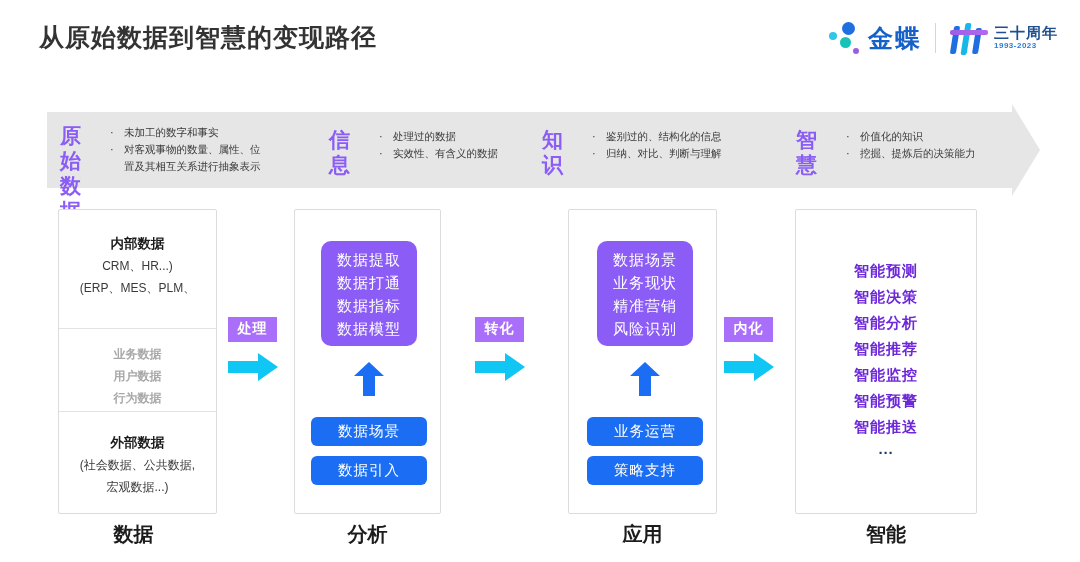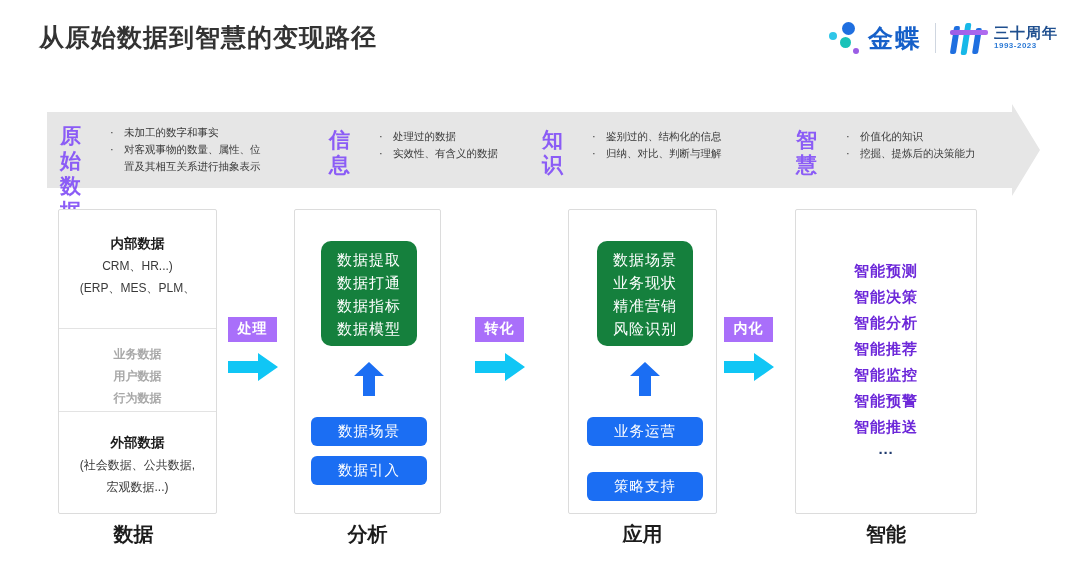--- a/index.html
+++ b/index.html
@@ -98,36 +98,36 @@
   }
   .c1-top{top:0;height:119px;border-bottom:1px solid #e3e3e3;padding-top:22px;}
   .c1-mid{top:119px;height:83px;border-bottom:1px solid #e3e3e3;padding-top:14px;}
   .c1-bot{top:202px;height:103px;padding-top:19px;}
   .c1-head{font-size:13.5px;font-weight:bold;color:#1c1c1c;line-height:23px;}
   .c1-sub{font-size:12px;color:#3a3a3a;line-height:22px;}
   .c1-gray{font-size:12px;font-weight:bold;color:#a8a8a8;line-height:22px;}
 
   
   .bluebox{
-    position:absolute;background:#15803d;border-radius:10px;
+    position:absolute;background:#8b5cf6;border-radius:10px;
     color:#ffffff;text-align:center;display:flex;flex-direction:column;
     justify-content:center;align-items:center;
   }
   .bluebox div{font-size:15px;line-height:23px;font-weight:500;letter-spacing:1px;}
   .bigbox2{left:26px;top:31px;width:96px;height:105px;}
   .bigbox3{left:28px;top:31px;width:96px;height:105px;}
   .pill{
     position:absolute;background:#1b6ef3;border-radius:6px;color:#fff;
     display:flex;align-items:center;justify-content:center;
     font-size:14.5px;letter-spacing:1px;
   }
   .pill2a{left:16px;top:207px;width:116px;height:29px;}
   .pill2b{left:16px;top:246px;width:116px;height:29px;}
   .pill3a{left:18px;top:207px;width:116px;height:29px;}
-  .pill3b{left:18px;top:246px;width:116px;height:29px;margin-top:16px;}
+  .pill3b{left:18px;top:246px;width:116px;height:29px;}
 
   
   .uparrow{
     position:absolute;width:30px;height:34px;
   }
   .uparrow svg{display:block;}
   .up2{left:59px;top:152px;}
   .up3{left:61px;top:152px;}
 
   

